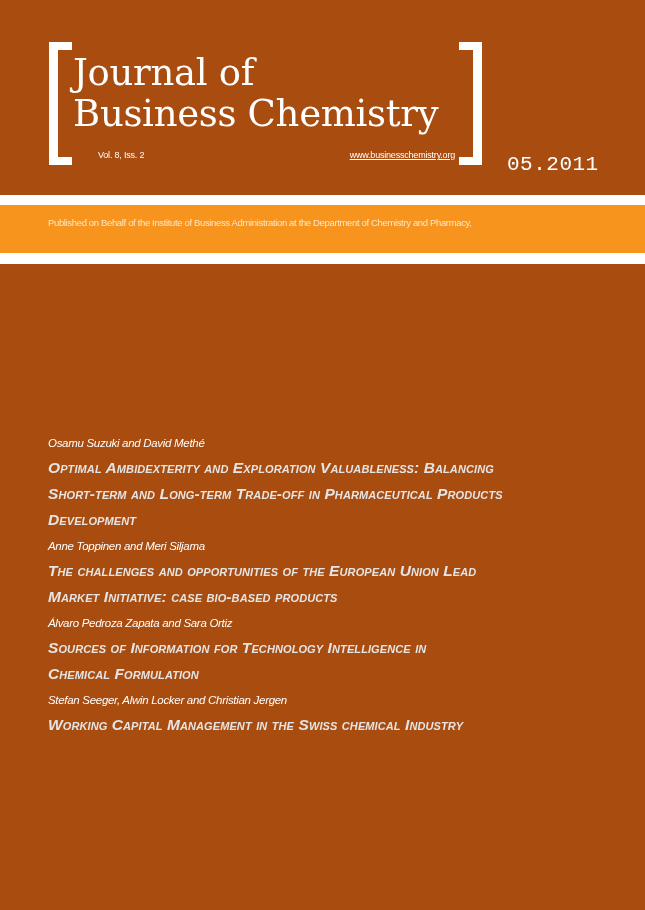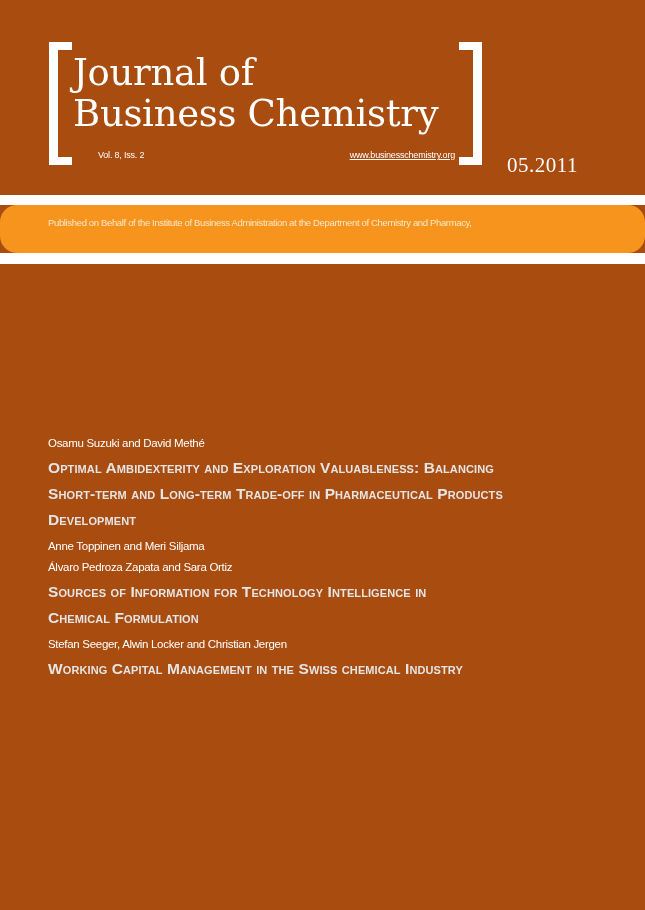--- a/index.html
+++ b/index.html
@@ -63,51 +63,51 @@
       color: #ffffff;
       font-size: 9px;
       line-height: 11px;
       letter-spacing: -0.2px;
       text-decoration: underline;
     }
     .date {
       position: absolute;
       left: 507px; top: 152px;
       color: #ffffff;
-      font-family: Liberation Serif, serif;
+      font-family: Liberation Mono, monospace;
       font-size: 21px;
       line-height: 26px;
       letter-spacing: 0.5px;
     }
     .white-band {
       position: absolute;
       left: 0; width: 645px;
       background: #ffffff;
     }
     .white-band-1 { top: 195px; height: 10px; }
     .white-band-2 { top: 253px; height: 11px; }
     .orange-band {
       position: absolute;
       left: 0; top: 205px;
       width: 645px; height: 48px;
       background: #f7941e;
-      border-radius: 17px;
     }
     .publisher {
       position: absolute;
       left: 48px; top: 11px;
       color: #fde7c9;
       font-size: 9.5px;
       line-height: 13px;
       letter-spacing: -0.35px;
     }
     .articles {
       position: absolute;
       left: 48px; top: 436px;
       width: 560px;
+      font-style: italic;
     }
     .article {
       margin-bottom: 6px;
     }
     .author {
       color: #ffffff;
       font-size: 11.5px;
       line-height: 15px;
       letter-spacing: -0.3px;
       margin-bottom: 4px;
@@ -152,20 +152,24 @@
   <div class="article article-1">
     <div class="author">Osamu Suzuki and David Methé</div>
     <div class="title">
       <div>Optimal Ambidexterity and Exploration Valuableness: Balancing</div>
       <div>Short-term and Long-term Trade-off in Pharmaceutical Products</div>
       <div>Development</div>
     </div>
   </div>
   <div class="article article-2">
     <div class="author">Anne Toppinen and Meri Siljama</div>
+    <div class="title">
+      <div>The challenges and opportunities of the European Union Lead</div>
+      <div>Market Initiative: case bio-based products</div>
+    </div>
   </div>
   <div class="article article-3">
     <div class="author">Álvaro Pedroza Zapata and Sara Ortiz</div>
     <div class="title">
       <div>Sources of Information for Technology Intelligence in</div>
       <div>Chemical Formulation</div>
     </div>
   </div>
   <div class="article article-4">
     <div class="author">Stefan Seeger, Alwin Locker and Christian Jergen</div>

